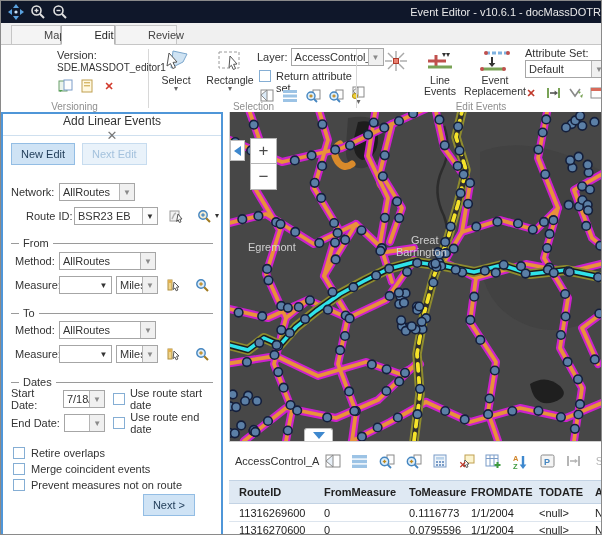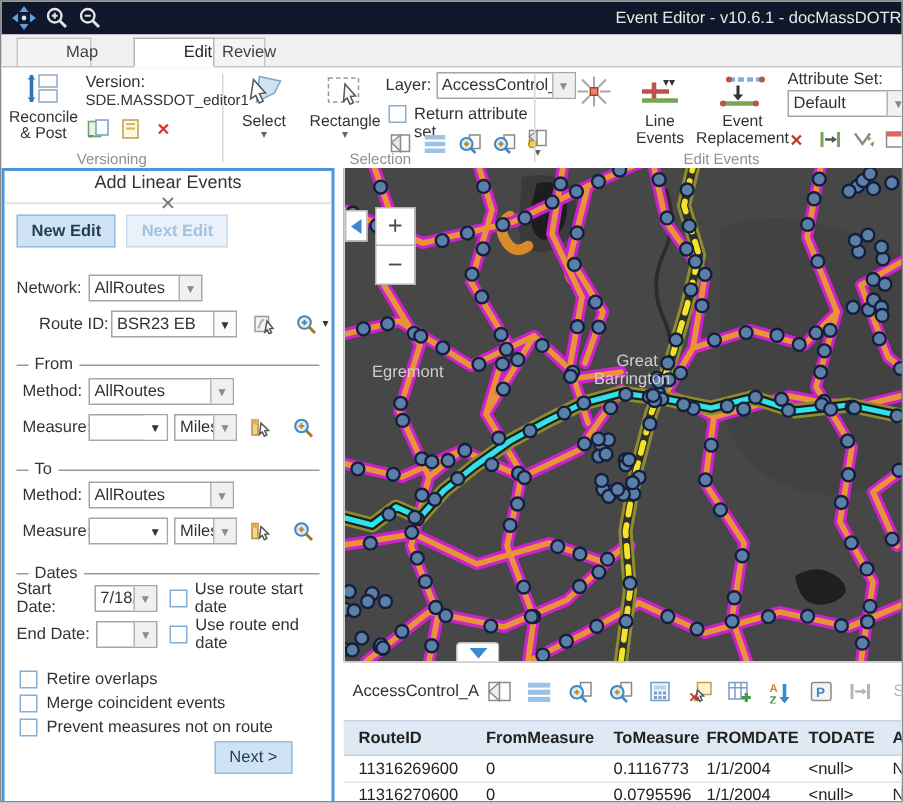--- a/index.html
+++ b/index.html
@@ -116,38 +116,26 @@
         <line x1="10" y1="10" x2="14" y2="14" stroke="#e2e2e2" stroke-width="2"></line>
         <line x1="4.5" y1="6.5" x2="8.5" y2="6.5" stroke="#e2e2e2" stroke-width="1.4"></line>
       </svg>
     </span>
     <span class="title">Event Editor - v10.6.1 - docMassDOTR</span>
   </div>
 
   <div id="ribbon">
     <div class="tabrow">
       <div class="tab" style="left:10px;width:50px;">Map</div>
-      <div class="tab active" style="left:60px;width:54px;margin-left:28px;">Edit</div>
+      <div class="tab active" style="left:60px;width:54px;">Edit</div>
       <div class="tab" style="left:114px;width:62px;">Review</div>
     </div>
     <div class="body">
 
       <div style="position:absolute;left:0;top:0;width:147px;height:68px;">
-        <div class="ribbtn" style="position:absolute;left:4px;top:3px;width:48px;">
-          <span>
-            <svg width="24" height="22" viewBox="0 0 24 22">
-              <path d="M5 1l3 3-3 3M5 21l-3-3 3-3" fill="none"></path>
-              <line x1="4" y1="2" x2="4" y2="20" stroke="#2e75b6" stroke-width="2.4"></line>
-              <path d="M4 2l2.6 3H1.4zM4 20l-2.6-3h5.2z" fill="#2e75b6"></path>
-              <rect x="9" y="2" width="12" height="8" fill="#fdfdfd" stroke="#8fa8c8"></rect>
-              <rect x="9" y="12" width="12" height="8" fill="#fdfdfd" stroke="#8fa8c8"></rect>
-            </svg>
-          </span>
-          <span style="width:48px;">Reconcile &amp; Post</span>
-        </div>
         <div style="position:absolute;left:56px;top:4px;white-space:nowrap;">Version:</div>
         <div style="position:absolute;left:56px;top:17px;white-space:nowrap;font-size:10px;">SDE.MASSDOT_editor1</div>
         <div style="position:absolute;left:56px;top:33px;display:flex;gap:6px;">
           <span class="ic16">
             <svg width="15" height="14" viewBox="0 0 15 14">
                 <rect x="1" y="2" width="8" height="10" fill="#eaf3ea" stroke="#6aa06a"></rect>
                 <rect x="6" y="1" width="8" height="10" fill="#fdfdfd" stroke="#7a9cc8"></rect>
                 <path d="M2 13l3-2H1z" fill="#4fa04f"></path>
               </svg>
           </span>
@@ -320,21 +308,21 @@
       </div>
     </div>
   </div>
 
   <div id="panel">
     <div class="phead">
       <span class="ttl">Add Linear Events</span>
       <span style="color:#777;font-size:13px;cursor:pointer;">✕</span>
     </div>
 
-    <div class="prow" style="top:30px;left:8px;gap:7px;font-weight:bold;">
+    <div class="prow" style="top:30px;left:8px;gap:7px;">
       <span class="btn-blue">New Edit</span>
       <span class="btn-blue disabled">Next Edit</span>
     </div>
 
     <div class="prow" style="top:68px;left:8px;">
       <span class="plabel" style="width:48px;">Network:</span>
       <span class="combo" style="width:76px;">
         <span class="val">AllRoutes</span>
         <span class="drop">▼</span>
       </span>

